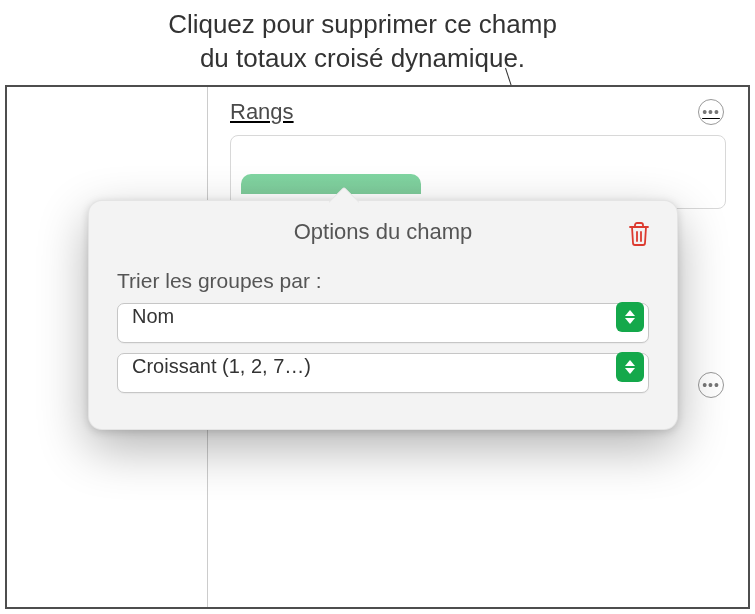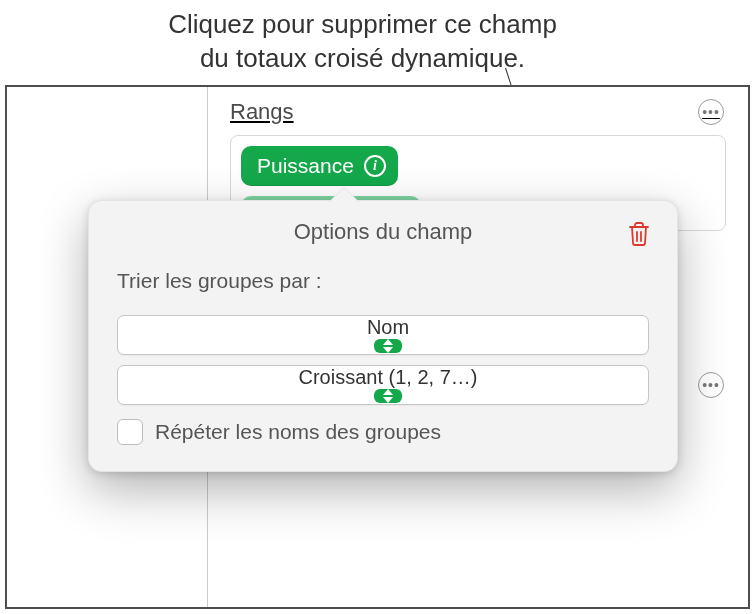--- a/index.html
+++ b/index.html
@@ -161,34 +161,33 @@
       position: absolute;
       right: -2px;
       top: 2px;
       color: #dc3a2f;
       width: 24px;
       height: 26px;
     }
     .field-label {
       font-size: 21px;
       color: #555;
-      margin-bottom: 22px;
+      margin-bottom: 10px;
     }
     .select {
       width: 100%;
       height: 40px;
       background: #fff;
       border: 1px solid #c6c6c6;
       border-radius: 7px;
       display: flex;
       align-items: center;
       padding: 0 4px 13px 14px;
       margin-bottom: 10px;
       box-shadow: 0 1px 1px rgba(0,0,0,0.04);
-      flex-direction: column;
     }
     .select-value {
       flex: 1;
       font-size: 20px;
       color: #333;
     }
     .stepper {
       width: 28px;
       height: 30px;
       background: #14a84b;
@@ -243,24 +242,20 @@
 </div>
 <div class="callout-line"></div>
 
 <div class="panel-container">
   <div class="panel-inner">
     <div class="section-header">
       <div class="section-title">Rangs</div>
       <div class="more-btn"></div>
     </div>
     <div class="field-well">
-      <div class="chip">
-        <span>Puissance</span>
-        <span class="chip-info">i</span>
-      </div>
       <br>
       <div class="chip-ghost"></div>
     </div>
     <div class="second-section">
       <div class="more-btn"></div>
     </div>
   </div>
 </div>
 
 <div class="popover">
@@ -285,20 +280,14 @@
   </div>
 
   <div class="select">
     <div class="select-value">Croissant (1, 2, 7…)</div>
     <div class="stepper">
       <div class="stepper-tri stepper-up"></div>
       <div class="stepper-tri stepper-down"></div>
     </div>
   </div>
 
-  <div class="check-row">
-    <div class="checkbox">
-      
-    </div>
-    <div class="check-label">Répéter les noms des groupes</div>
-  </div>
 
 </div>
 
 </body></html>

